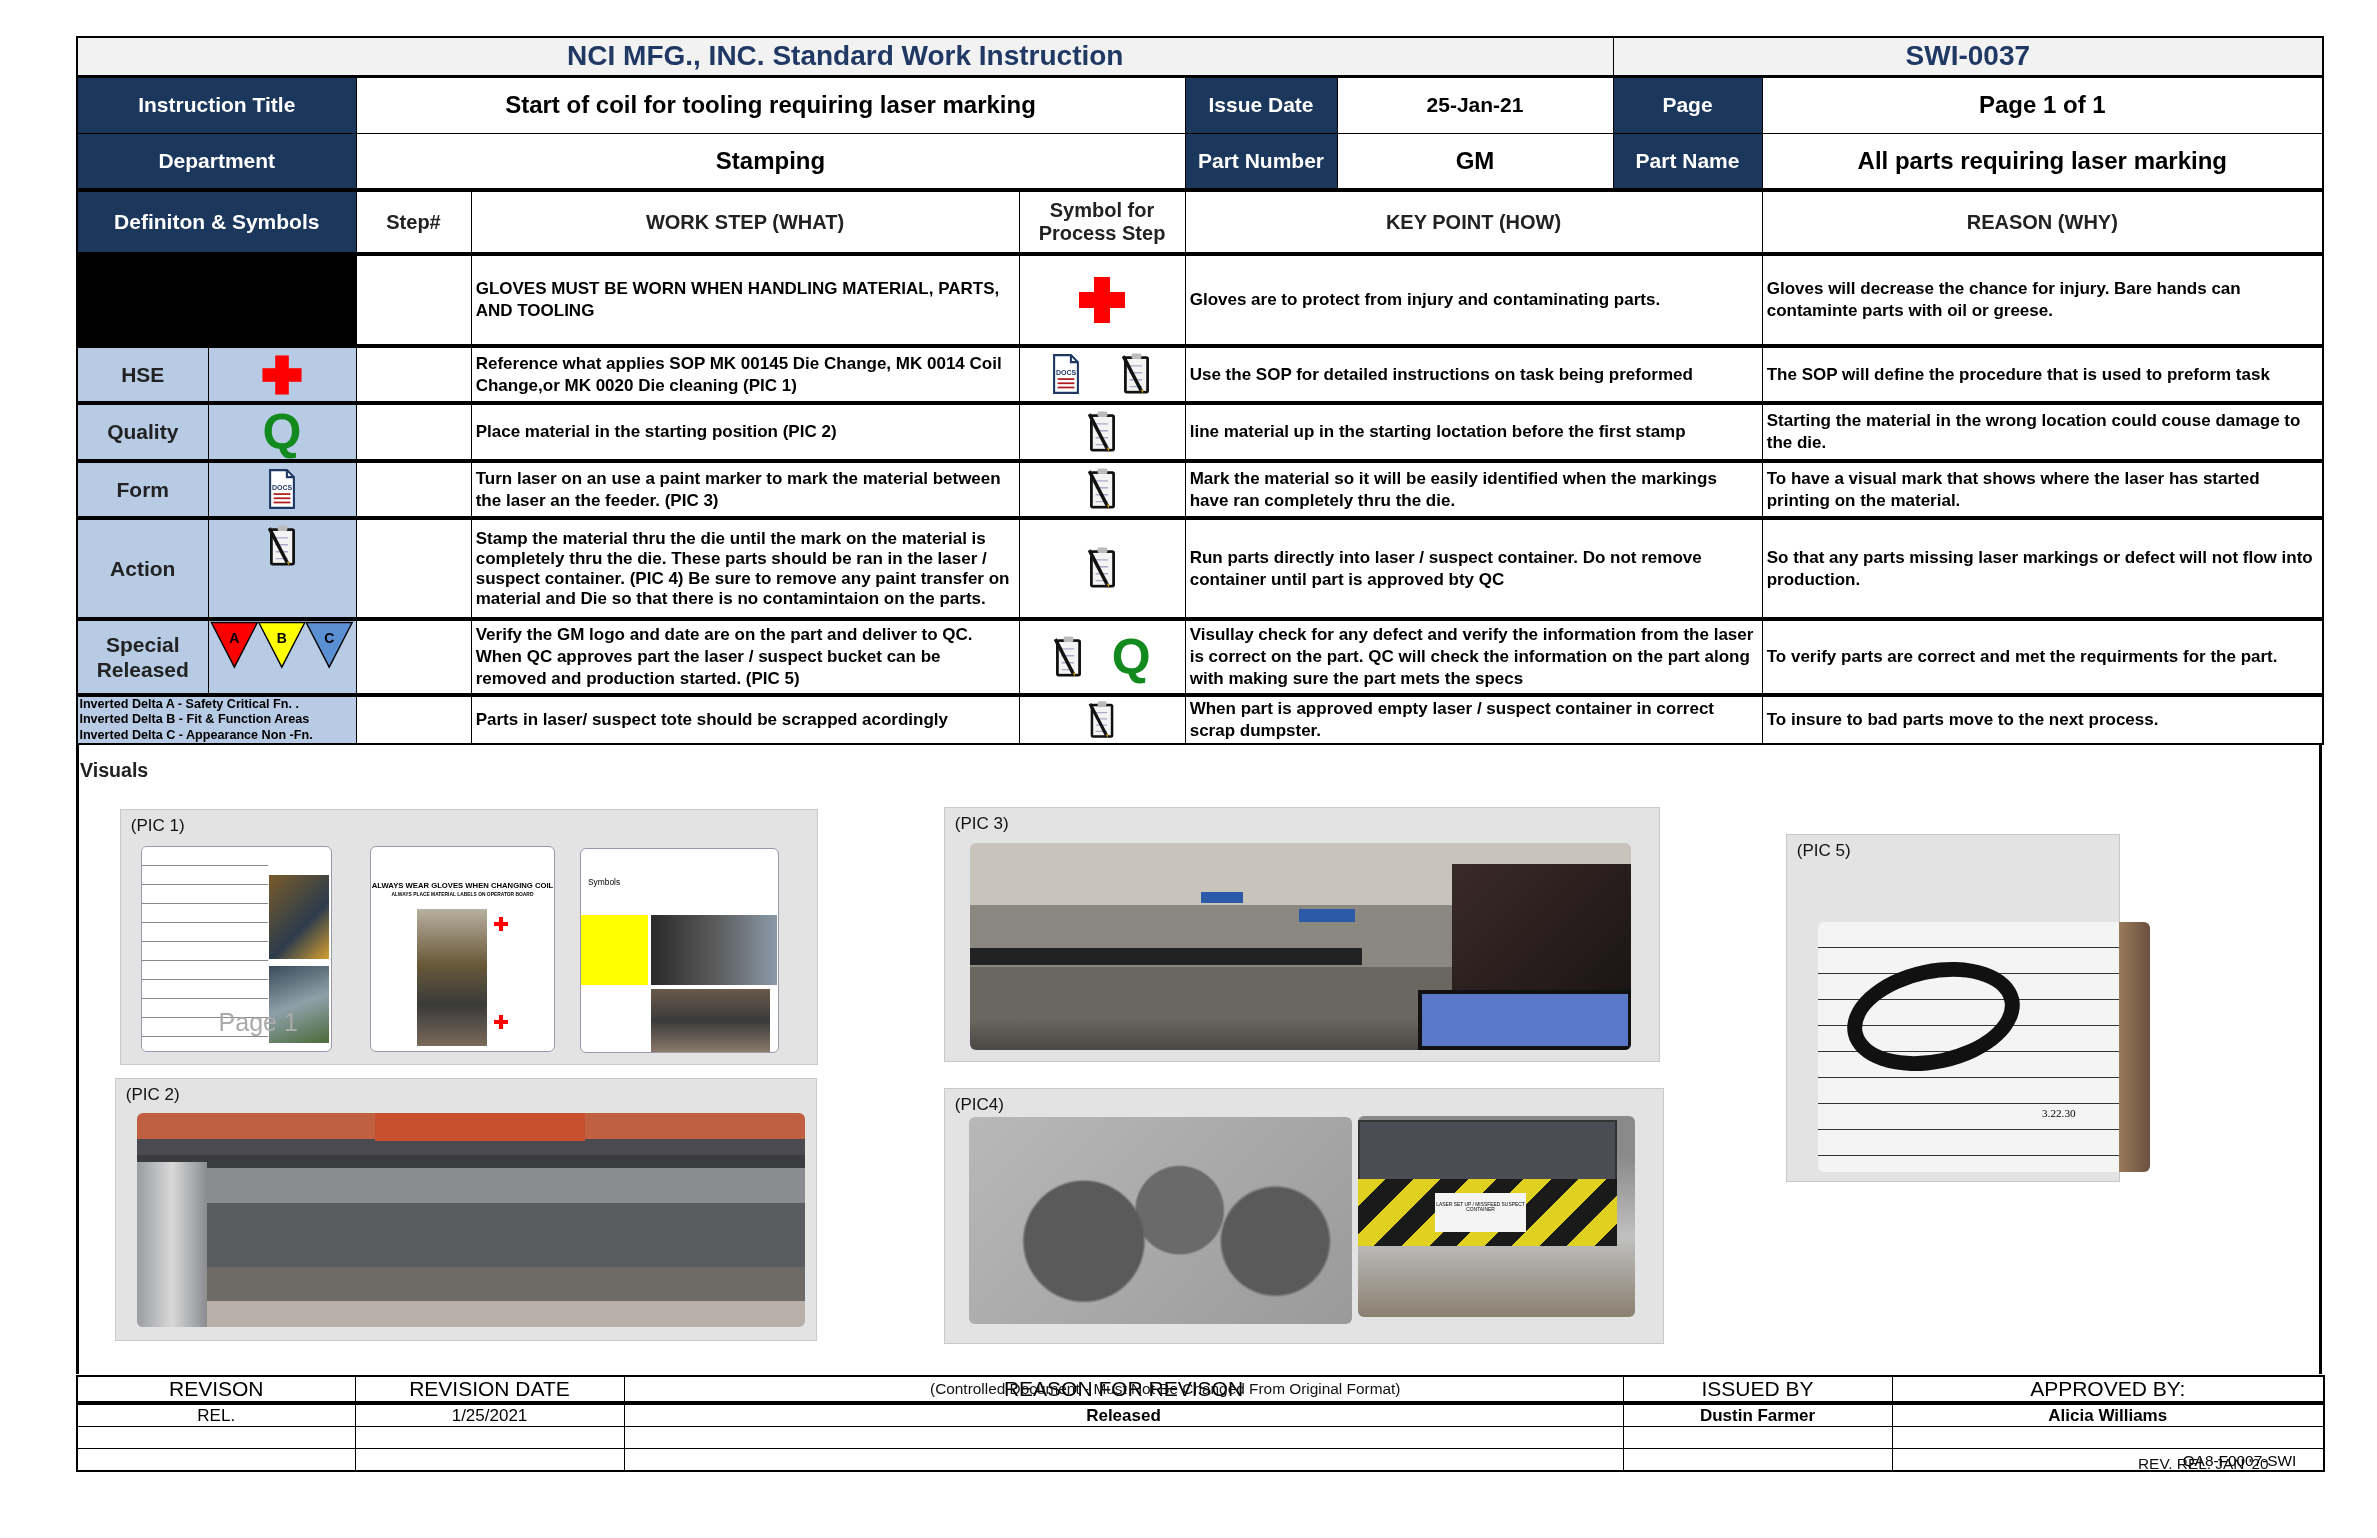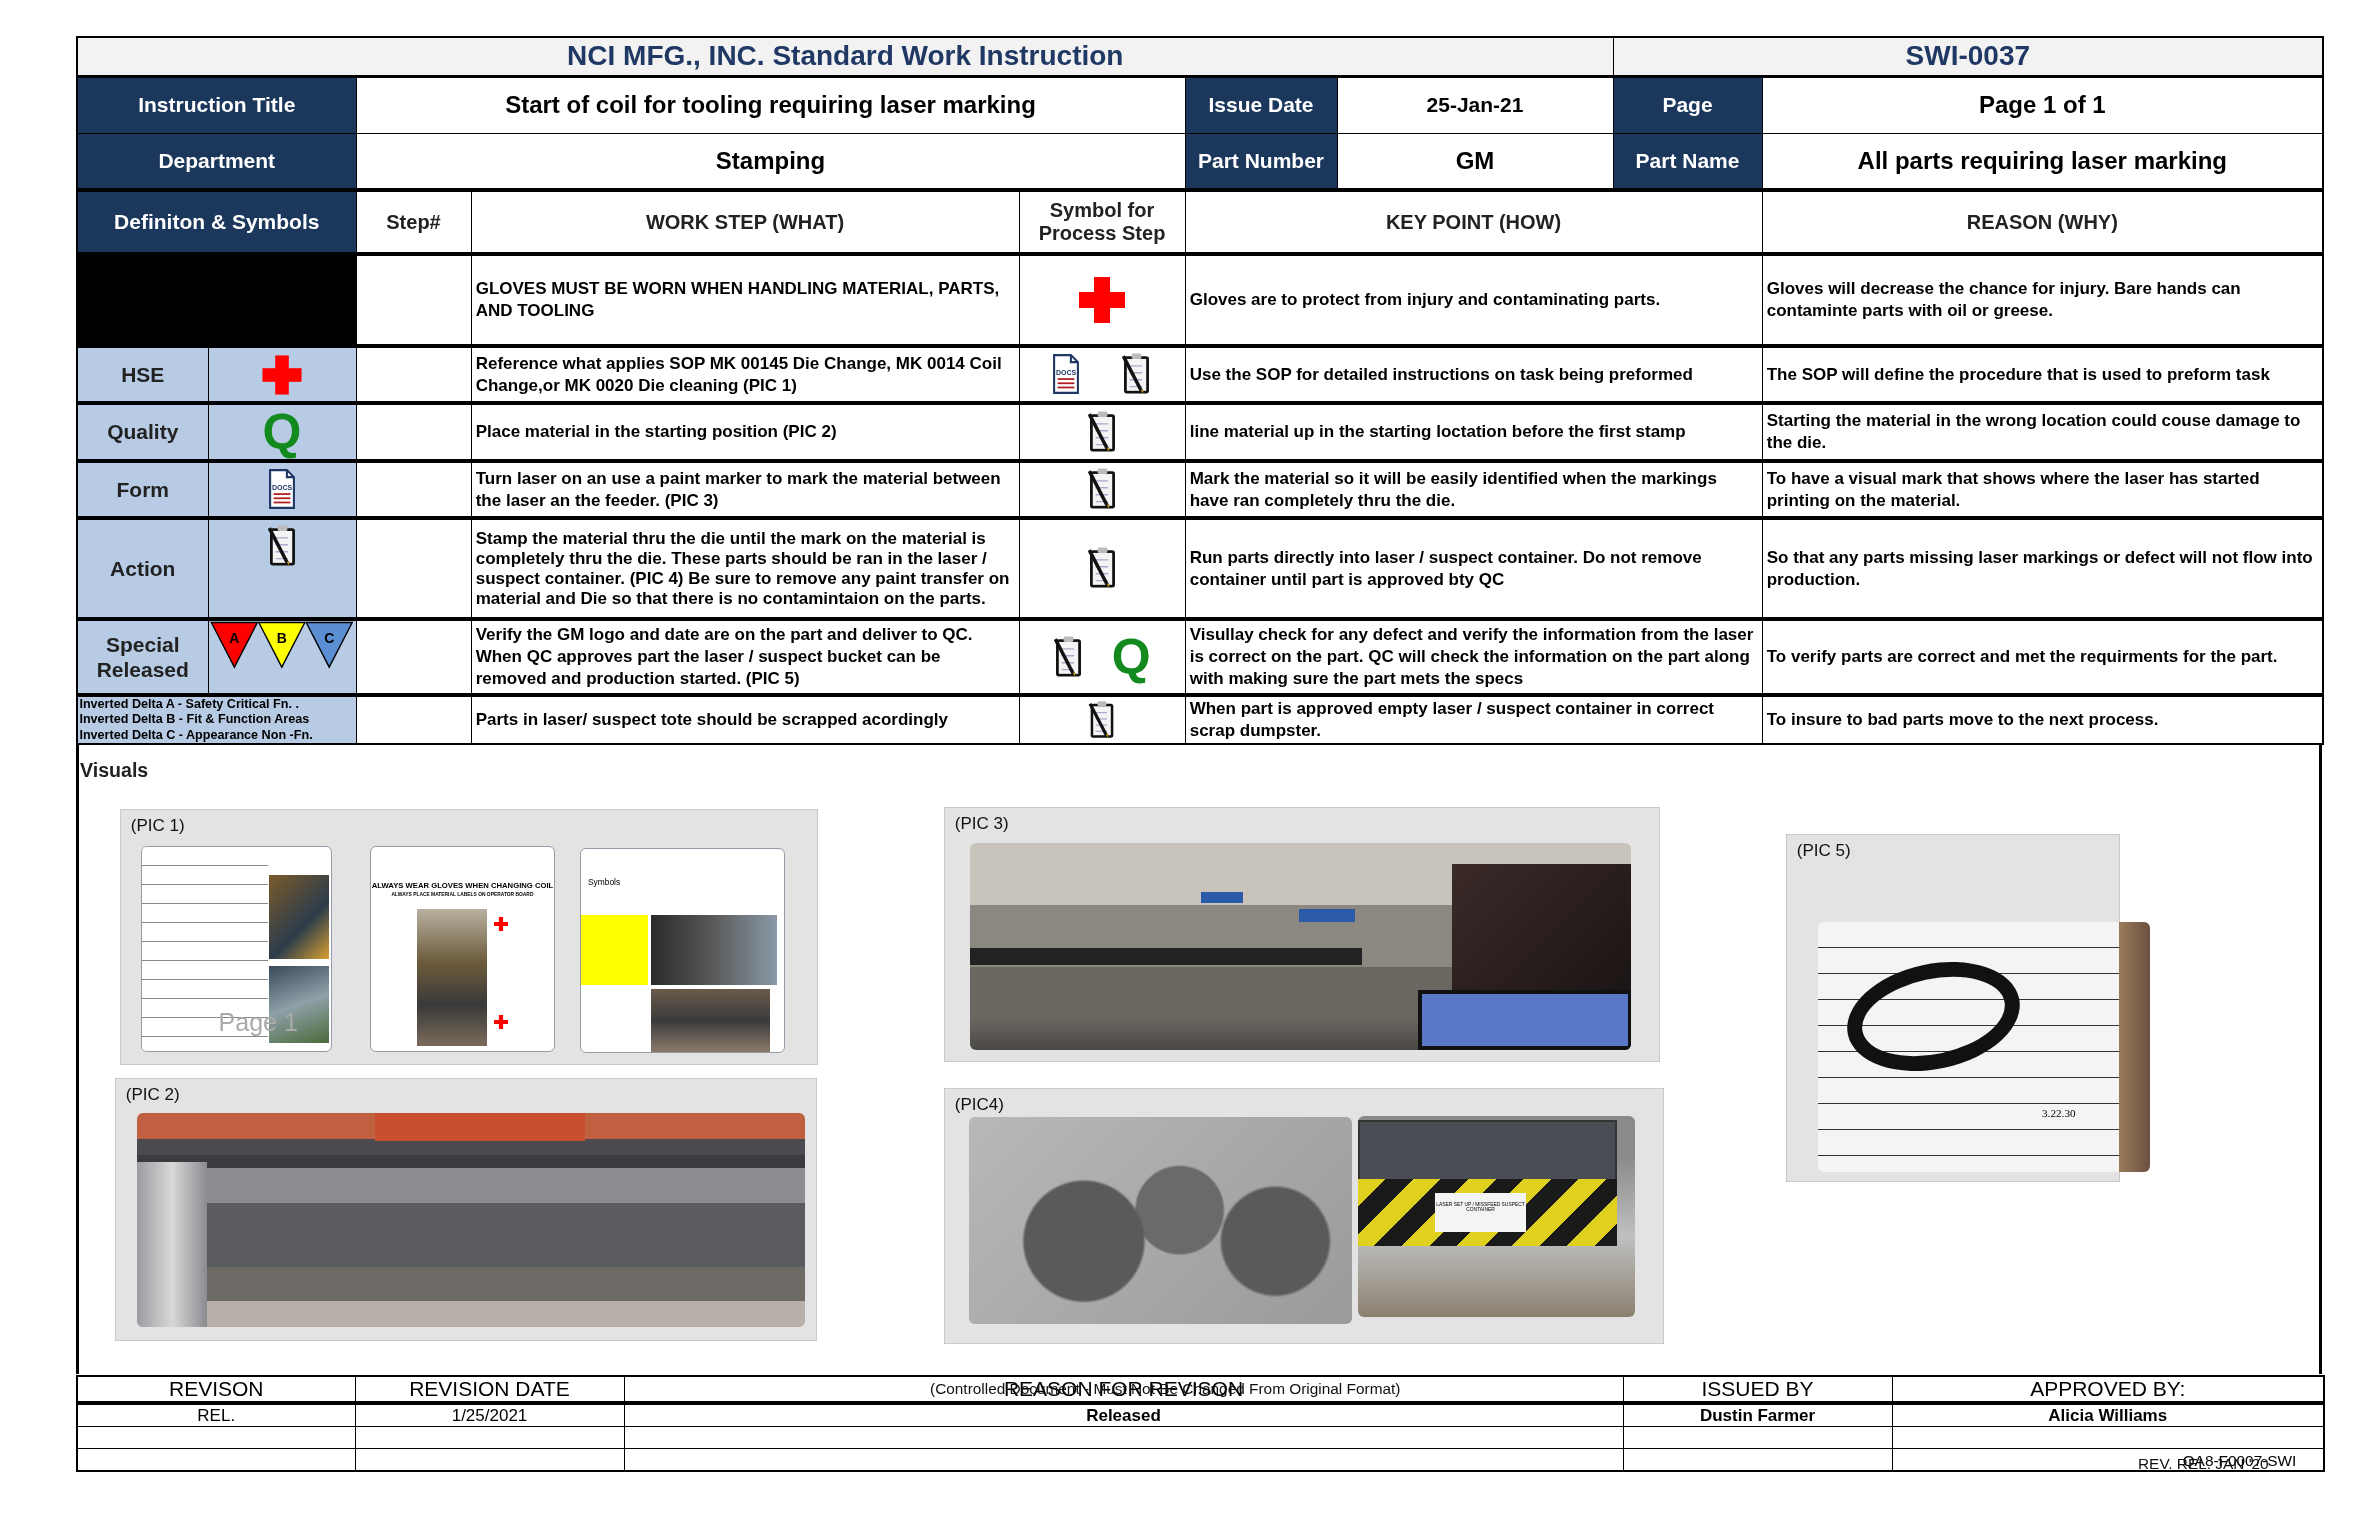--- a/index.html
+++ b/index.html
@@ -287,21 +287,21 @@
     <div style="position:absolute;left:127px;top:119px;width:60px;height:77px;background:linear-gradient(160deg,#3a4a5a,#8ea0a8,#4a6a3a);"></div>
     <div style="position:absolute;left:77px;top:161px;font-size:25px;color:#aaa;">Page 1</div>
   </div>
   <div class="photo" style="left:249px;top:36px;width:183px;height:204px;background:#fff;border:0.7px solid #99a;">
     <div style="position:absolute;left:0;top:34px;width:100%;text-align:center;font-size:7.7px;font-weight:bold;">ALWAYS WEAR GLOVES WHEN CHANGING COIL</div>
     <div style="position:absolute;left:0;top:45px;width:100%;text-align:center;font-size:4.9px;font-weight:bold;">ALWAYS PLACE MATERIAL LABELS ON OPERATOR BOARD</div>
     <div style="position:absolute;left:46px;top:62px;width:70px;height:137px;background:linear-gradient(180deg,#b8b0a0,#6a5a3a 40%,#3a3a3a 70%,#7a6a5a);"></div>
     <div style="position:absolute;left:123px;top:70px;width:14px;height:14px;background:#f00;clip-path:polygon(35% 0,65% 0,65% 35%,100% 35%,100% 65%,65% 65%,65% 100%,35% 100%,35% 65%,0 65%,0 35%,35% 35%);"></div>
     <div style="position:absolute;left:123px;top:168px;width:14px;height:14px;background:#f00;clip-path:polygon(35% 0,65% 0,65% 35%,100% 35%,100% 65%,65% 65%,65% 100%,35% 100%,35% 65%,0 65%,0 35%,35% 35%);"></div>
   </div>
-  <div class="photo" style="left:459px;top:38px;width:197px;height:203px;background:#fff;border:0.7px solid #99a;padding-left:6px;">
+  <div class="photo" style="left:459px;top:38px;width:197px;height:203px;background:#fff;border:0.7px solid #99a;">
     <div style="position:absolute;left:0;top:66px;width:67px;height:70px;background:#ffff00;"></div>
     <div style="position:absolute;left:70px;top:66px;width:126px;height:70px;background:linear-gradient(90deg,#2a2a2a,#5a5a5a 50%,#8a9aa8);"></div>
     <div style="position:absolute;left:70px;top:140px;width:119px;height:63px;background:linear-gradient(180deg,#6a5a4a,#3a3a3a,#8a7a6a);"></div>
     <div style="position:absolute;left:7px;top:28px;font-size:8.4px;">Symbols</div>
   </div>
 </div>
 
 <div class="abs panel" style="left:115px;top:1078px;width:702px;height:263px;">
   <div class="pic-label">(PIC 2)</div>
   <div class="photo" style="left:21px;top:34px;width:668px;height:214px;background:linear-gradient(180deg,#c06040 0 12%,#4a4a50 12% 20%,#8a8c90 20% 42%,#5a5c60 42% 72%,#6e6a66 72% 88%,#b8b0a8 88%);">

